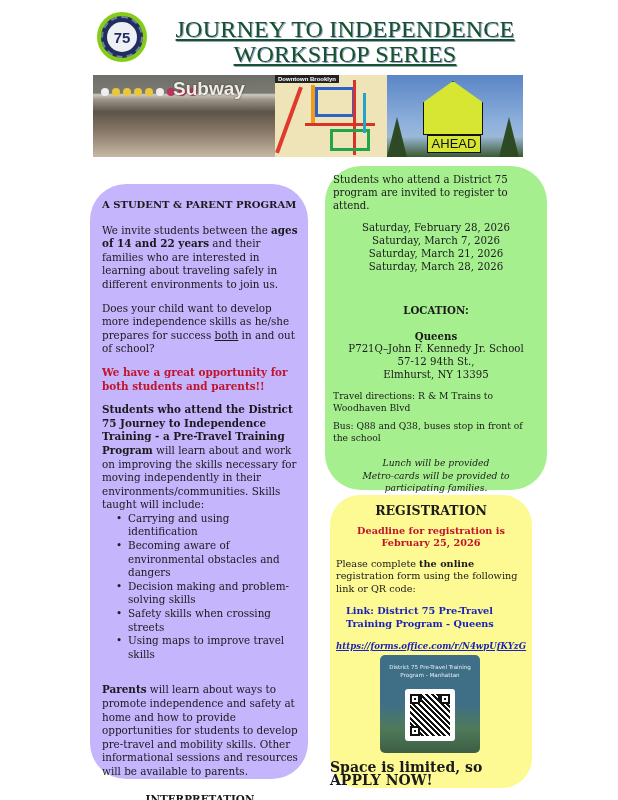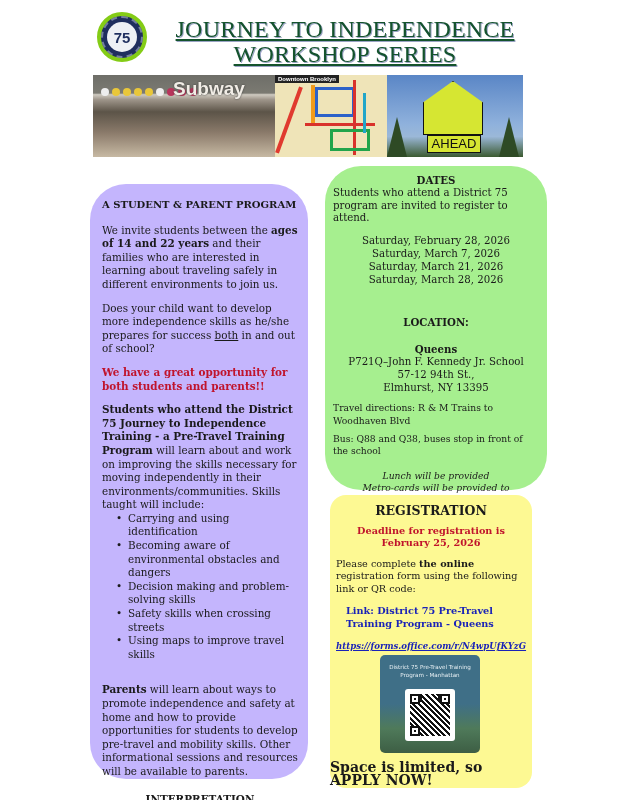--- a/index.html
+++ b/index.html
@@ -38,21 +38,21 @@
   .ahead { position:absolute; left:40px; top:60px; width:52px; height:16px; background:#d6e632; border:1px solid #111;
            font-family:"Liberation Sans",sans-serif; font-size:13px; text-align:center; line-height:16px; color:#111; }
   .tree { position:absolute; bottom:0; width:0; height:0; border-left:10px solid transparent; border-right:10px solid transparent; border-bottom:40px solid #2e4a25; }
 
   
   .panel { position:absolute; box-sizing:border-box; }
   .blue { left:90px; top:184px; width:218px; height:595px; background:#c4b5fd; border-radius:36px;
           padding:14px 10px 10px 12px; font-size:10.4px; line-height:13.6px; }
   .green { left:325px; top:166px; width:222px; height:324px; background:#a6ef8f; border-radius:36px;
            padding:8px 8px 8px 8px; font-size:10.2px; line-height:12.8px; }
-  .yellow { left:330px; top:495px; width:202px; height:293px; background:#fdf993; border-radius:16px;
+  .yellow { left:330px; top:495px; width:202px; height:293px; background:#fdf993; border-radius:30px;
             padding:10px 6px 10px 6px; font-size:9.7px; line-height:12.5px; }
 
   .h { font-weight:bold; text-align:center; }
   .blue .h0 { font-weight:bold; font-size:10px; margin:0 0 12px 0; text-align:left; }
   p { margin:0; }
   .mb10 { margin-bottom:10px; }
   .mb8 { margin-bottom:8px; }
   .red { color:#c0142c; font-weight:bold; }
   .b { font-weight:bold; }
   .u { text-decoration:underline; }
@@ -135,21 +135,20 @@
     <li>Decision making and problem-solving skills</li>
     <li>Safety skills when crossing streets</li>
     <li>Using maps to improve travel skills</li>
   </ul>
   <p class="mb10" style="margin-bottom:14px;"><span class="b">Parents</span><span> will learn about ways to promote independence and safety at home and how to provide opportunities for students to develop pre-travel and mobility skills. Other informational sessions and resources will be available to parents.</span></p>
   <div class="h">INTERPRETATION</div>
 
 </div>
 
 <div class="panel green">
-  <div class="h">DATES</div>
   <p class="mb10">Students who attend a District 75 program are invited to register to attend.</p>
   <div class="center" style="margin-bottom:30px;">
     <div>Saturday, February 28, 2026</div>
     <div>Saturday, March 7, 2026</div>
     <div>Saturday, March 21, 2026</div>
     <div>Saturday, March 28, 2026</div>
   </div>
   <div class="h" style="margin-bottom:14px;">LOCATION:</div>
   <div class="center mb8">
     <div class="b">Queens</div>

